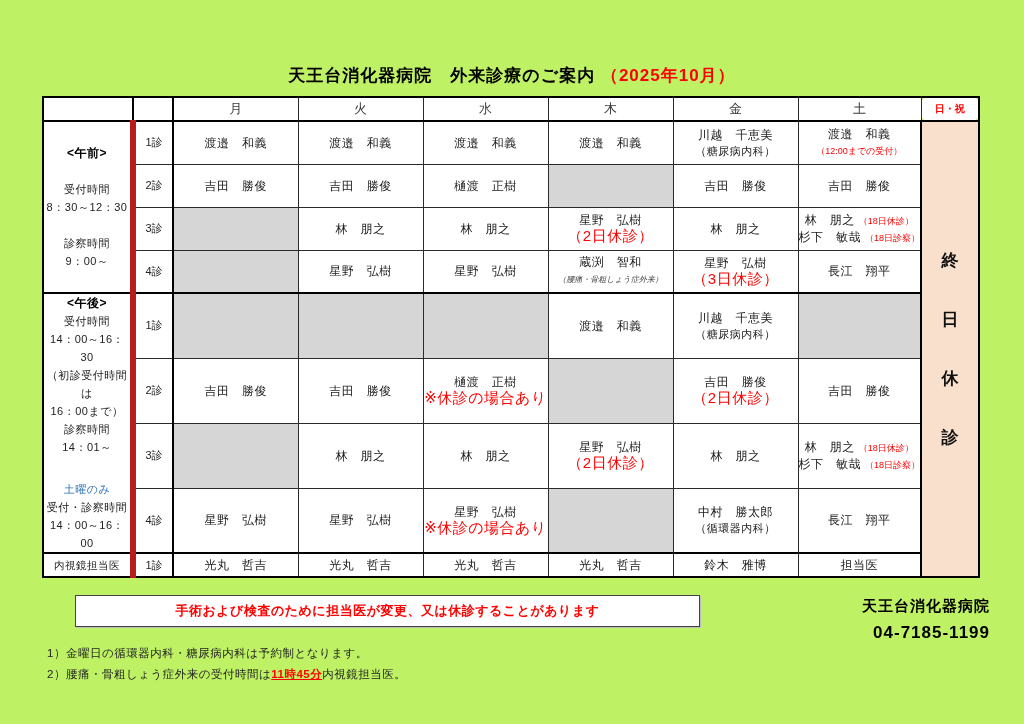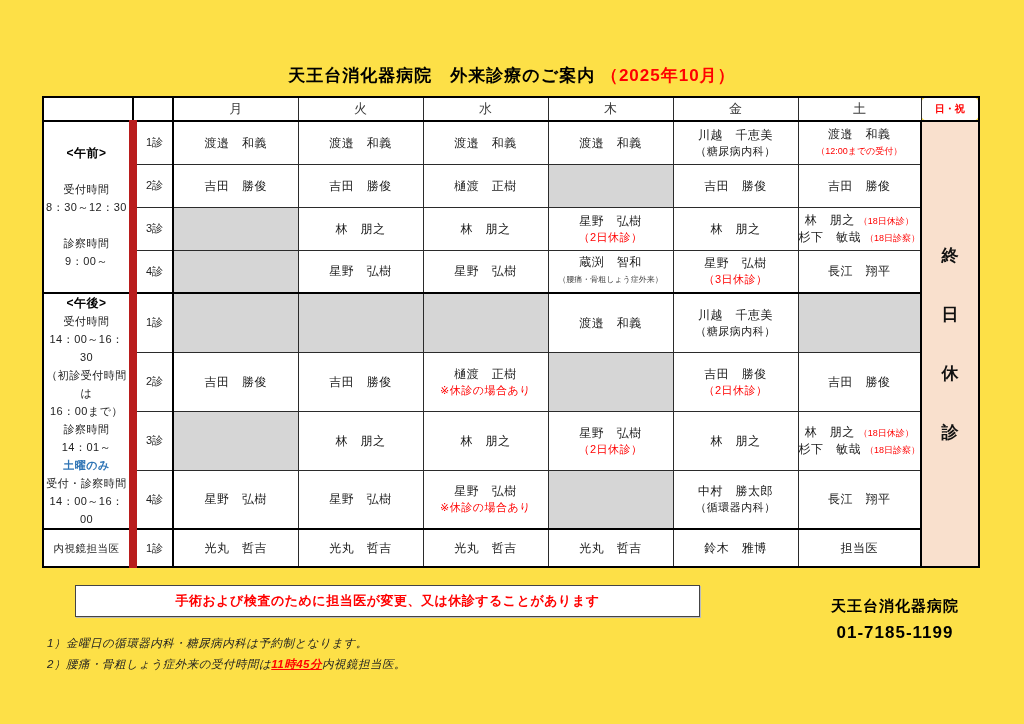--- a/index.html
+++ b/index.html
@@ -1,48 +1,48 @@
 <!DOCTYPE html>
 <html><head>
 <meta charset="utf-8">
 <style>
   html,body{margin:0;padding:0;background:#fff;}
   body{width:1024px;height:724px;font-family:"Liberation Sans","DejaVu Sans",sans-serif;color:#1a1a1a;}
-  .page{position:relative;width:1024px;height:724px;overflow:hidden;background:#fde047;}
+  .page{position:relative;width:1024px;height:724px;overflow:hidden;background:#bef264;}
   .title{margin:64px 0 9px 0;text-align:center;font-size:17px;font-weight:bold;letter-spacing:1px;color:#000;}
   .title .month{color:#ff0000;}
   table.sched{border-collapse:collapse;margin-left:42px;table-layout:fixed;border:2px solid #000;}
   th,td{border:1px solid #2b2b2b;padding:0;}
   thead th{height:22px;font-size:13px;font-weight:normal;color:#3a3a3a;border-bottom:2px solid #000;background:#fff;}
   th.hol-head{color:#ff0000;font-weight:bold;font-size:10px;border-radius:7px;}
   tr.m-row{height:43px;}
   tr.a-row{height:53px;}
-  tr.e-row{height:38px;}
+  tr.e-row{height:24px;}
   tr.sec-first td{border-top:2px solid #000;}
   td.c-label{vertical-align:middle;text-align:center;background:#fff;}
-  td.c-no{font-size:11px;text-align:center;vertical-align:middle;border-left:8px solid #b91c1c;border-right:2px solid #000;color:#222;background:#fff;}
+  td.c-no{font-size:11px;text-align:center;vertical-align:middle;border-left:6px solid #b91c1c;border-right:2px solid #000;color:#222;background:#fff;}
   td.cell{text-align:center;vertical-align:middle;font-size:12px;letter-spacing:0.5px;background:#fff;}
   td.cell.gray{background:#d6d6d6;}
   td.hol-body{background:#f9e0cd;border-left:2px solid #000;vertical-align:middle;}
   .hol-inner{display:flex;flex-direction:column;align-items:center;justify-content:center;gap:36px;font-size:17px;font-weight:bold;color:#111;height:100%;}
   .lab-line{line-height:18px;min-height:18px;font-size:11px;color:#222;letter-spacing:0.5px;}
   .lab-line.lb{font-weight:bold;font-size:12px;color:#000;}
-  .lab-line.blue{color:#2e74b5;font-weight:bold;}
+  .lab-line.blue{color:#2e74b5;font-weight:normal;margin-top:24px;}
   .lab-line.el{font-size:10.5px;}
   .cell .ln{line-height:16px;}
-  .seg-r{color:#ff0000;font-size:11px;}
+  .seg-r{color:#ff0000;font-size:15px;}
   .seg-rs{color:#ff0000;font-size:9px;letter-spacing:0;}
   .seg-b{font-size:11px;}
-  .seg-bs{font-size:8px;color:#444;letter-spacing:0;}
+  .seg-bs{font-size:8px;color:#444;letter-spacing:0;font-style:italic;}
   .notice{margin:17px 0 0 75px;width:623px;height:30px;border:1px solid #444;box-shadow:1px 1px 0 #bbb;display:flex;align-items:center;justify-content:center;color:#ff0000;font-weight:bold;font-size:13px;letter-spacing:0.5px;background:#fff;}
   .footnotes{margin:16px 0 0 47px;font-size:11.5px;color:#222;}
-  .footnote{line-height:21px;letter-spacing:0.5px;font-style:italic;}
+  .footnote{line-height:21px;letter-spacing:0.5px;}
   .seg-ru{color:#ff0000;font-weight:bold;text-decoration:underline;}
   .seg-rb{color:#ff0000;font-weight:bold;}
-  .hospital{position:absolute;top:597px;left:800px;width:190px;text-align:center;font-weight:bold;color:#000;}
+  .hospital{position:absolute;top:597px;left:800px;width:190px;text-align:right;font-weight:bold;color:#000;}
   .hosp-name{font-size:15px;letter-spacing:1px;}
   .hosp-phone{font-size:17px;margin-top:7px;letter-spacing:1px;}
 </style>
 </head>
 <body>
 
 <div class="page">
 
   <div class="title">
     <span>天王台消化器病院　外来診療のご案内</span>
@@ -296,16 +296,16 @@
     <span>手術および検査のために担当医が変更、又は休診することがあります</span>
   </div>
 
   <div class="footnotes" id="footnotes">
       <div class="footnote"><span>1）金曜日の循環器内科・糖尿病内科は予約制となります。</span></div>
       <div class="footnote"><span>2）腰痛・骨粗しょう症外来の受付時間は</span><span class="seg-ru">11時45分</span><span>内視鏡担当医。</span></div>
     </div>
 
   <div class="hospital">
     <div class="hosp-name">天王台消化器病院</div>
-    <div class="hosp-phone">01-7185-1199</div>
+    <div class="hosp-phone">04-7185-1199</div>
   </div>
 
 </div>
 
 </body></html>

